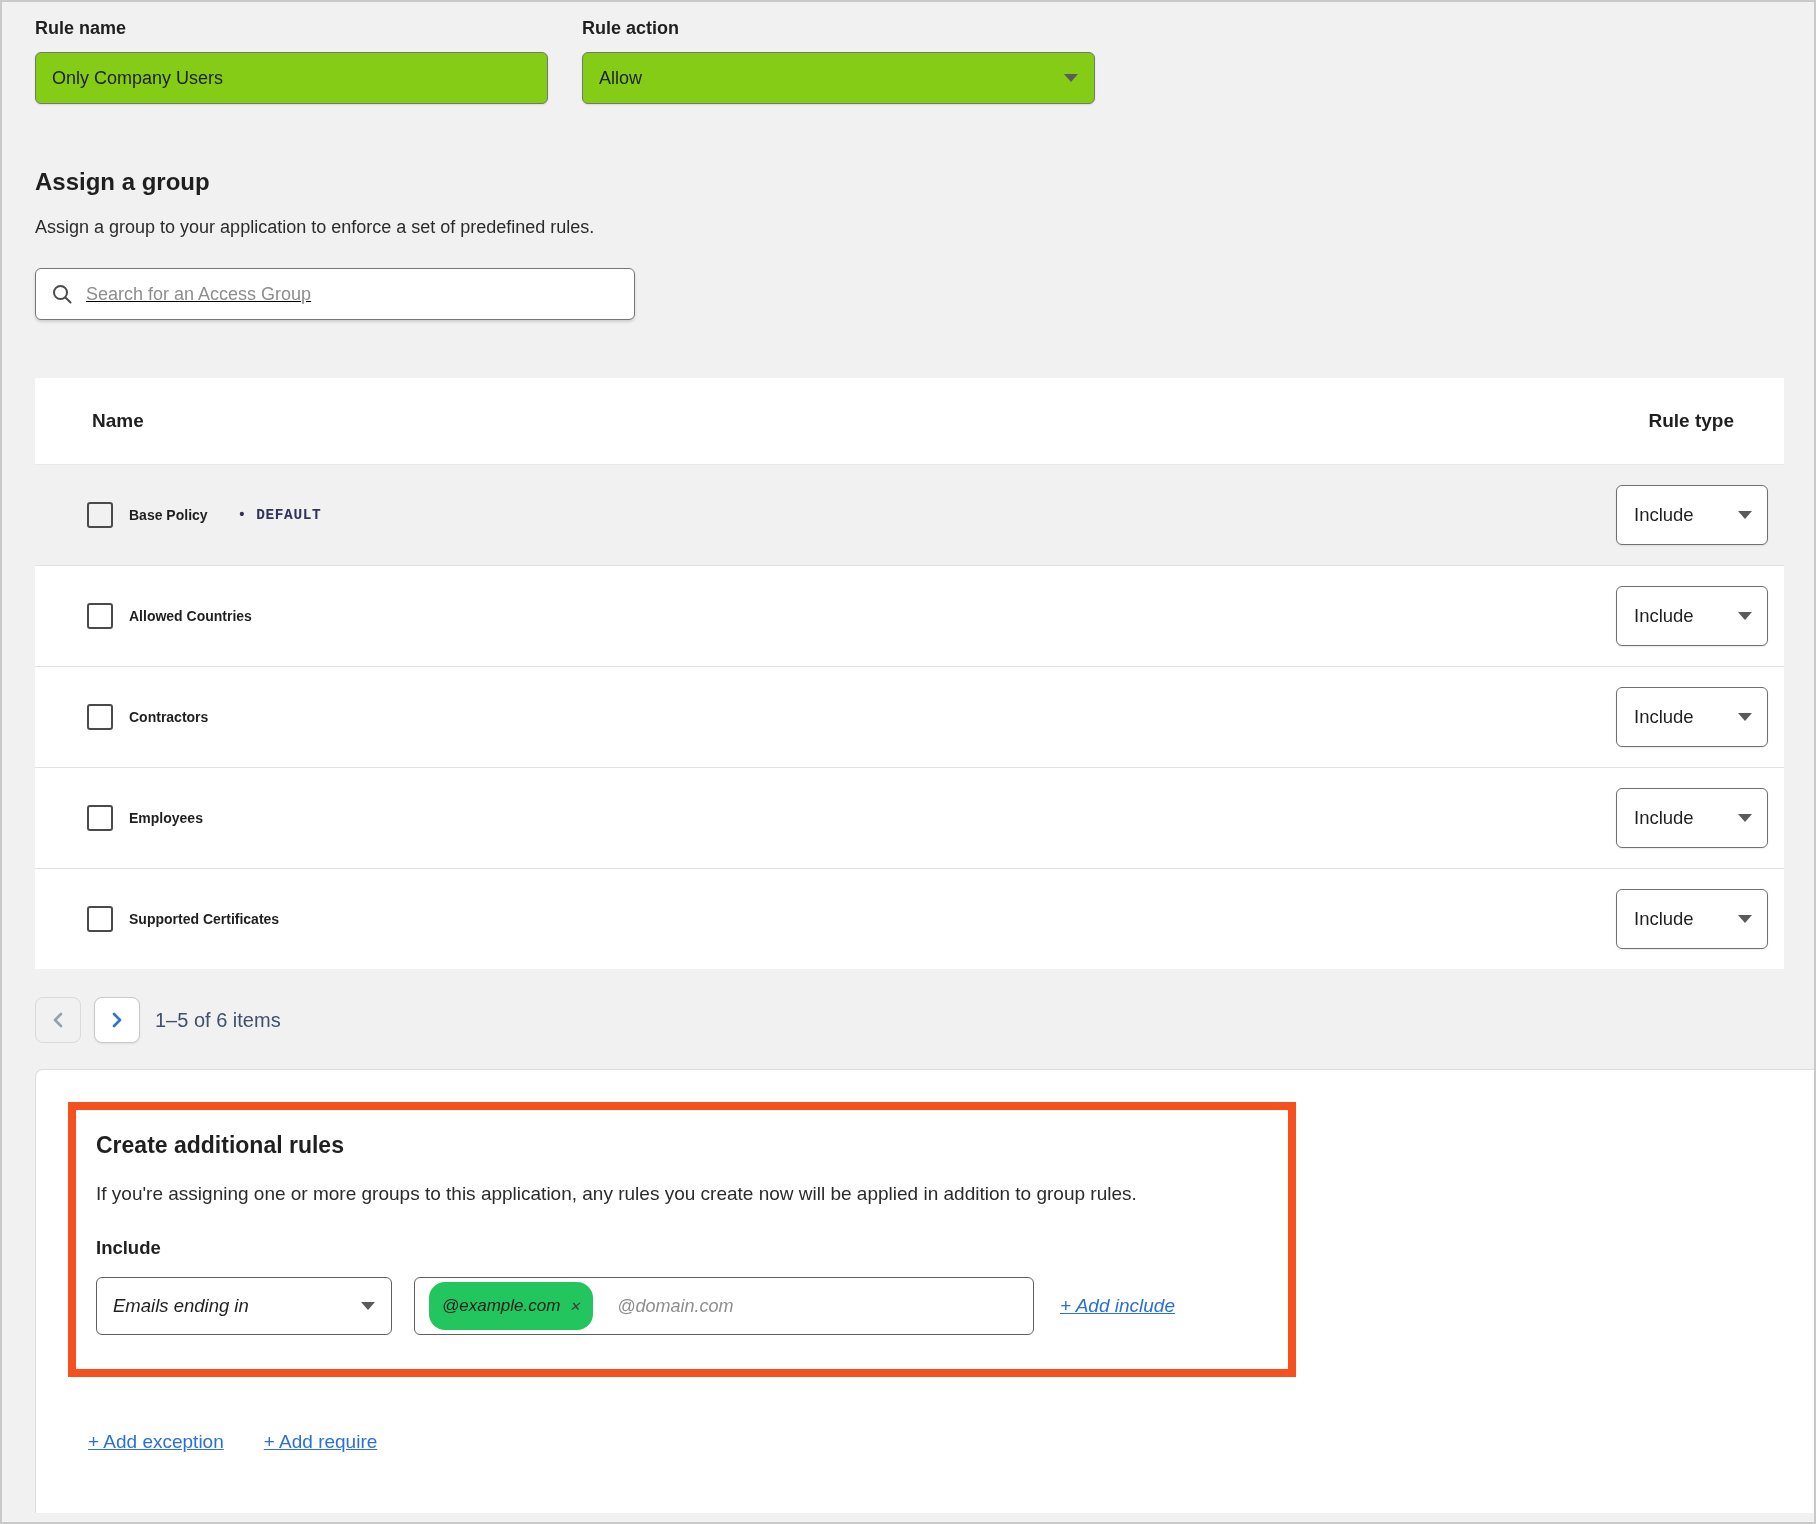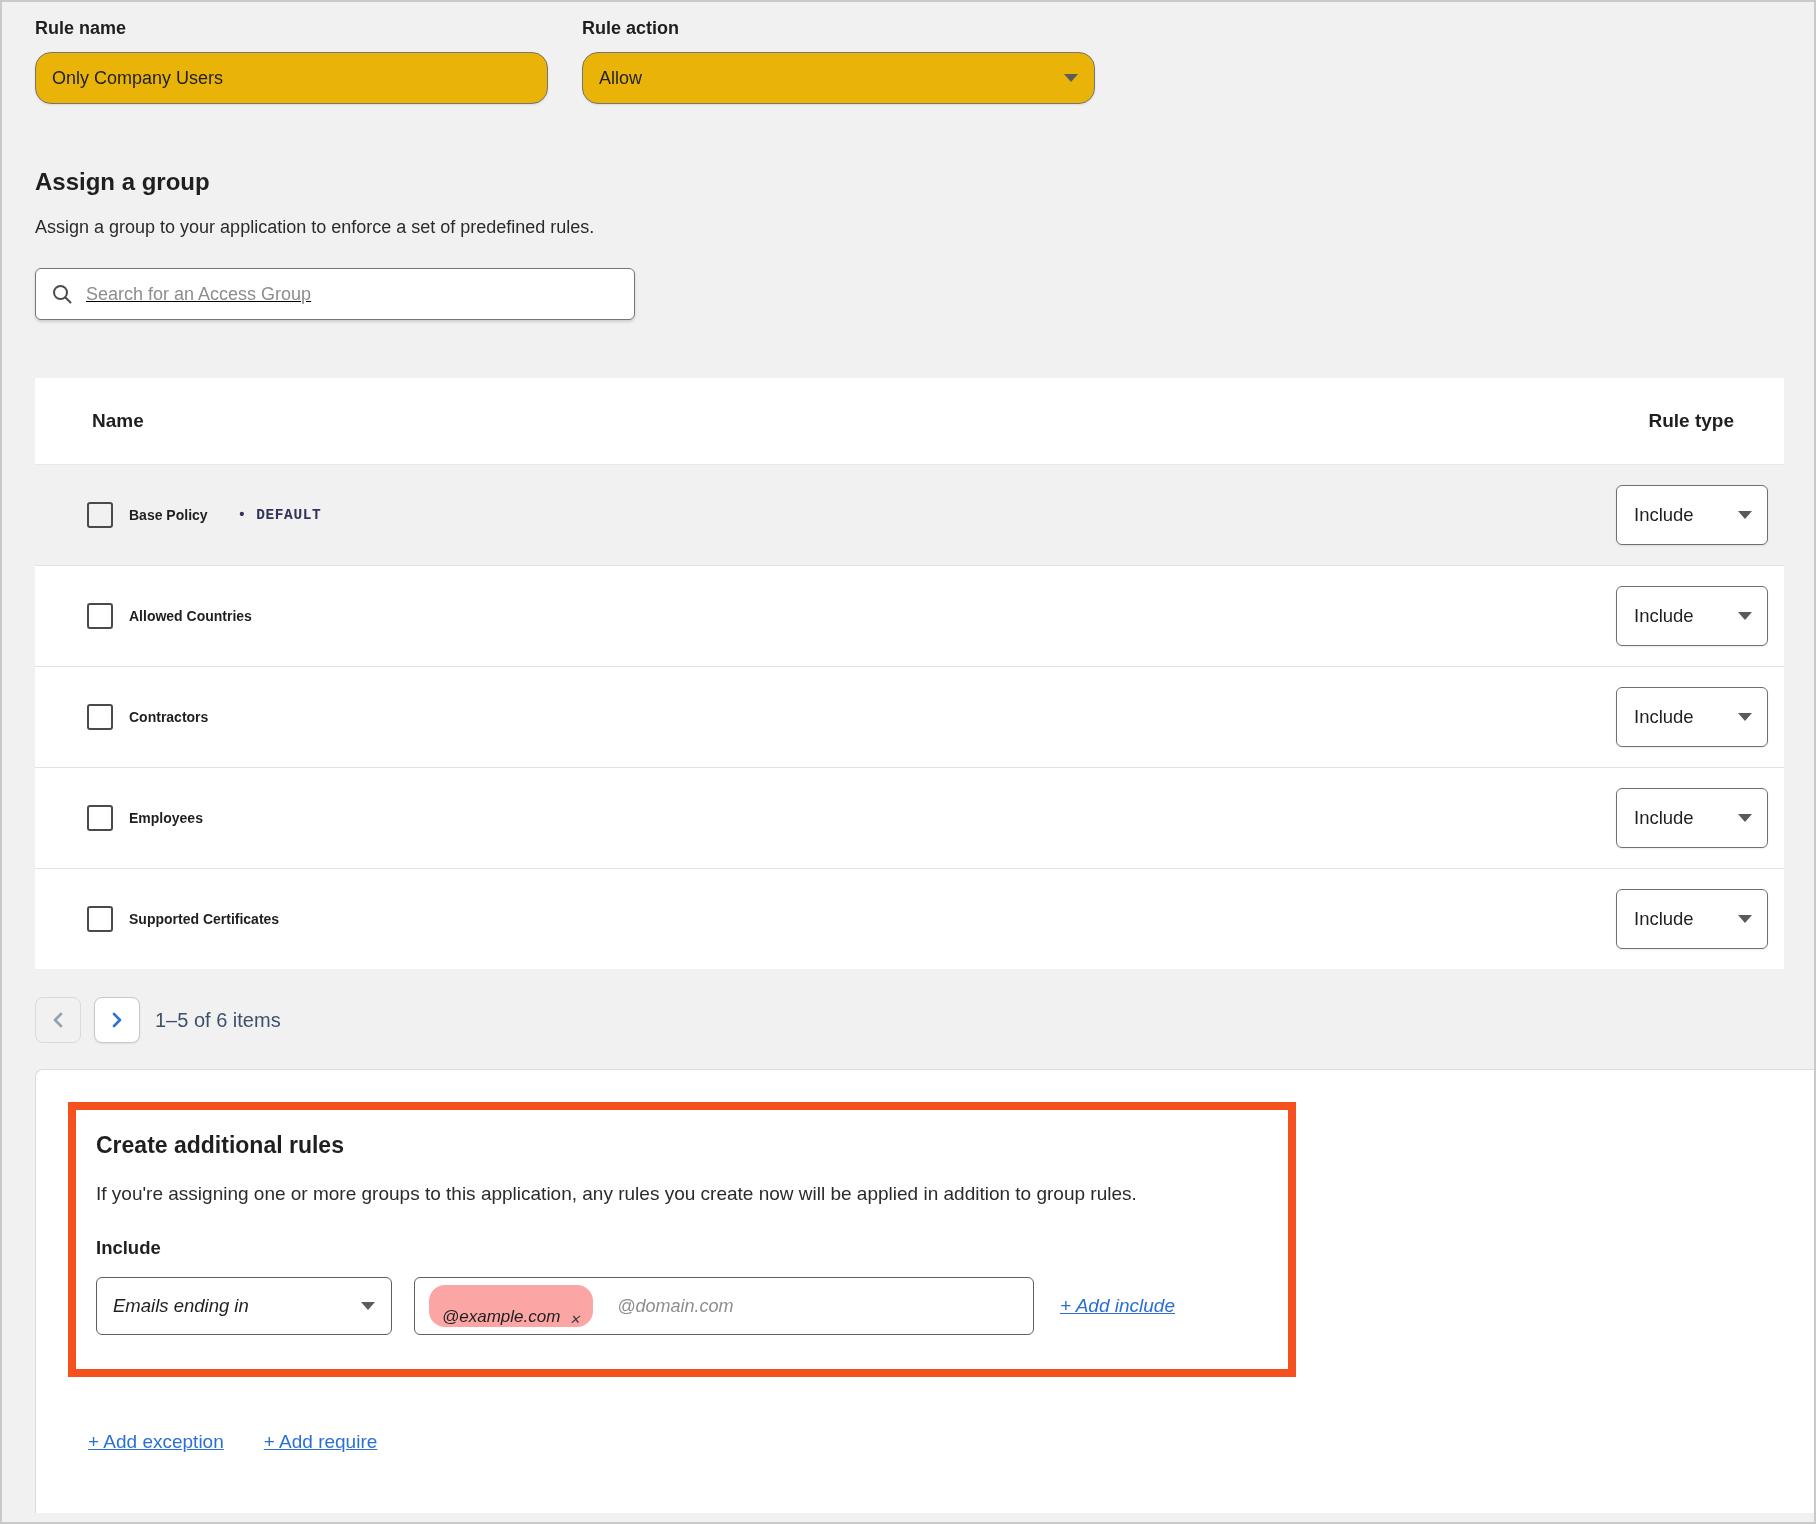--- a/index.html
+++ b/index.html
@@ -14,22 +14,22 @@
     background:#f1f1f1;
     border:2px solid #c9c9c9;
     overflow:hidden;
   }
 
   
   .form-row { display:flex; gap:34px; margin:16px 0 0 33px; }
   .field { width:513px; }
   .field-label { font-size:18px; font-weight:bold; color:#1f1f1f; margin-bottom:13px; }
   .text-input, .select-box {
-    width:100%; height:52px; background:#eab308;
-    border:1.5px solid #767676; border-radius:16px;
+    width:100%; height:52px; background:#84cc16;
+    border:1.5px solid #767676; border-radius:6px;
     display:flex; align-items:center; padding:10px 16px;
     font-size:18px; color:#1f1f1f;
     box-shadow:0 1px 2px rgba(0,0,0,0.10);
   }
   .select-box { justify-content:space-between; cursor:pointer; }
   .caret {
     width:0; height:0;
     border-left:7px solid transparent; border-right:7px solid transparent;
     border-top:8px solid #5c5c5c;
   }
@@ -112,22 +112,22 @@
     border:1.5px solid #5f5f5f; border-radius:6px;
     display:flex; align-items:center; justify-content:space-between;
     padding:0 16px; font-size:18.5px; color:#1f1f1f; cursor:pointer;
   }
   .chip-field {
     margin-left:22px; width:620px; height:58px; background:#fff;
     border:1.5px solid #5f5f5f; border-radius:6px;
     display:flex; align-items:center; padding:0 14px; gap:24px;
   }
   .chip {
-    background:#fca5a5; border-radius:16px; height:42px;
-    display:flex; align-items:flex-end; padding:0 13px; gap:9px;
+    background:#22c55e; border-radius:16px; height:48px;
+    display:flex; align-items:center; padding:0 13px; gap:9px;
     font-size:17px; color:#1f1f1f; cursor:default;
   }
   .chip-x { font-size:13px; color:#3c3c3c; cursor:pointer; }
   .chip-placeholder { font-size:18px; color:#8e8e8e; }
   .link { color:#2a6fd3; font-size:19px; text-decoration:underline; cursor:pointer; }
   .add-include-link { margin-left:26px; }
   .links-row { margin:54px 0 0 52px; display:flex; gap:40px; }
 
   svg { display:block; }
 </style>

